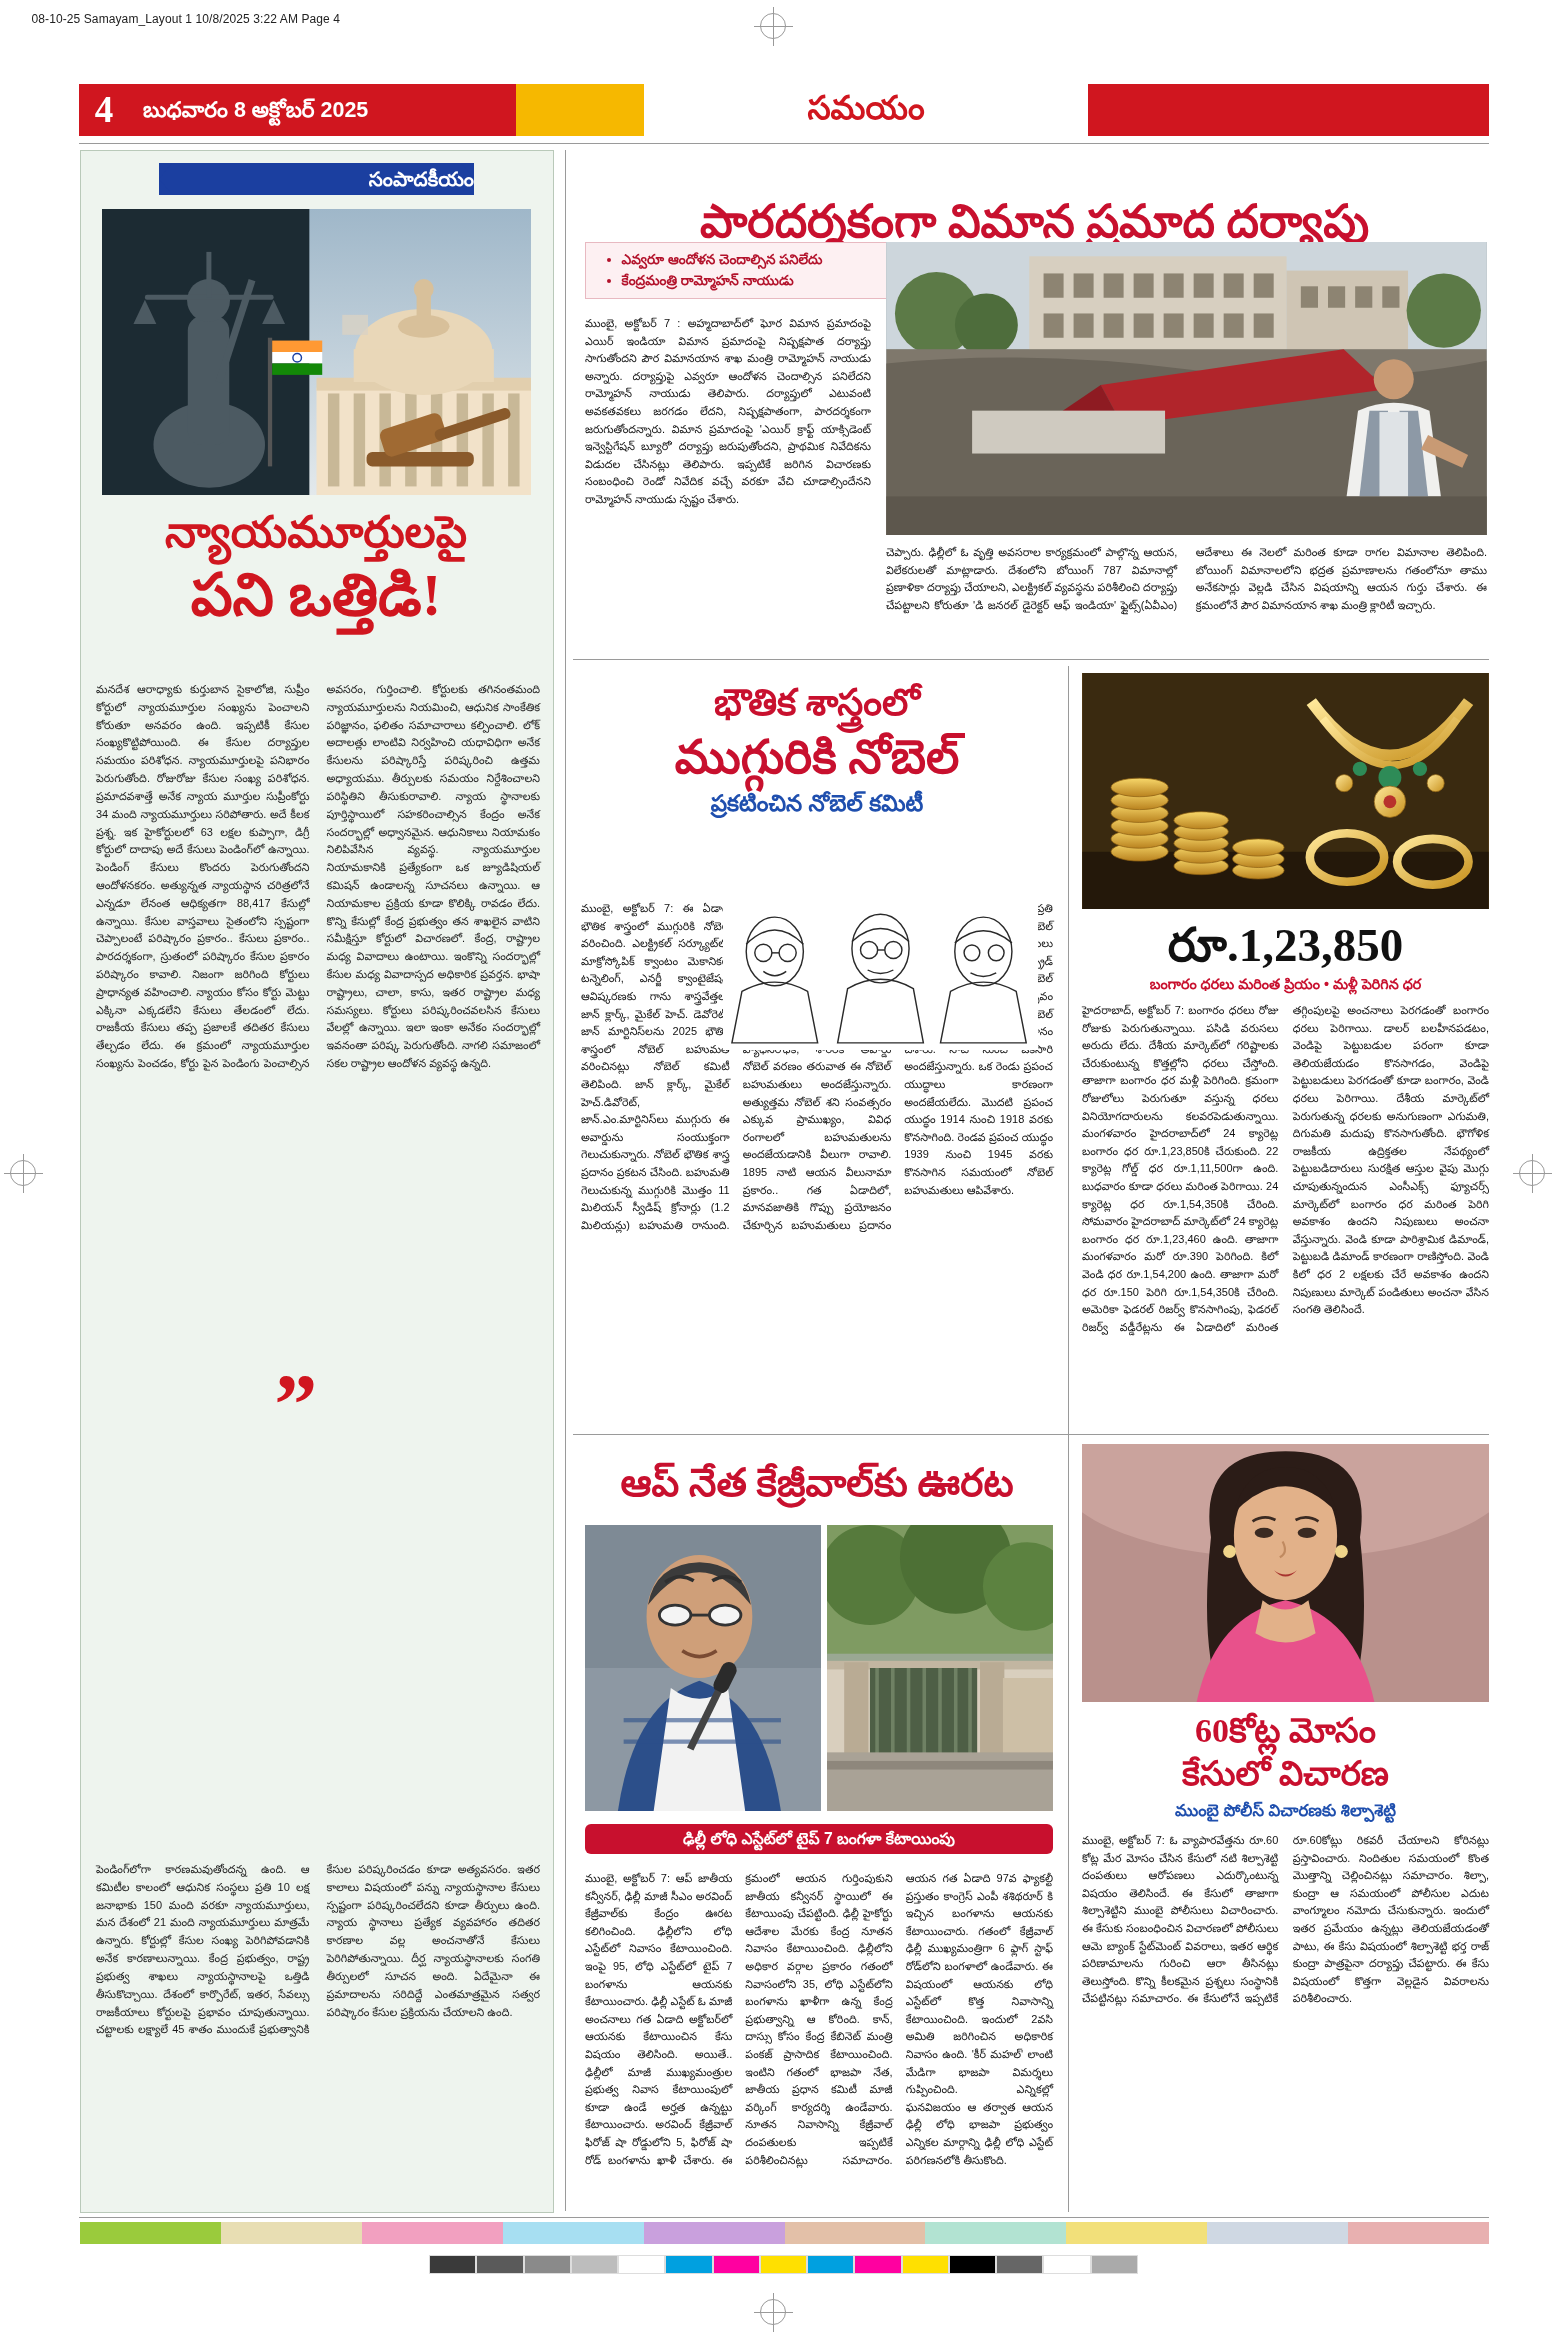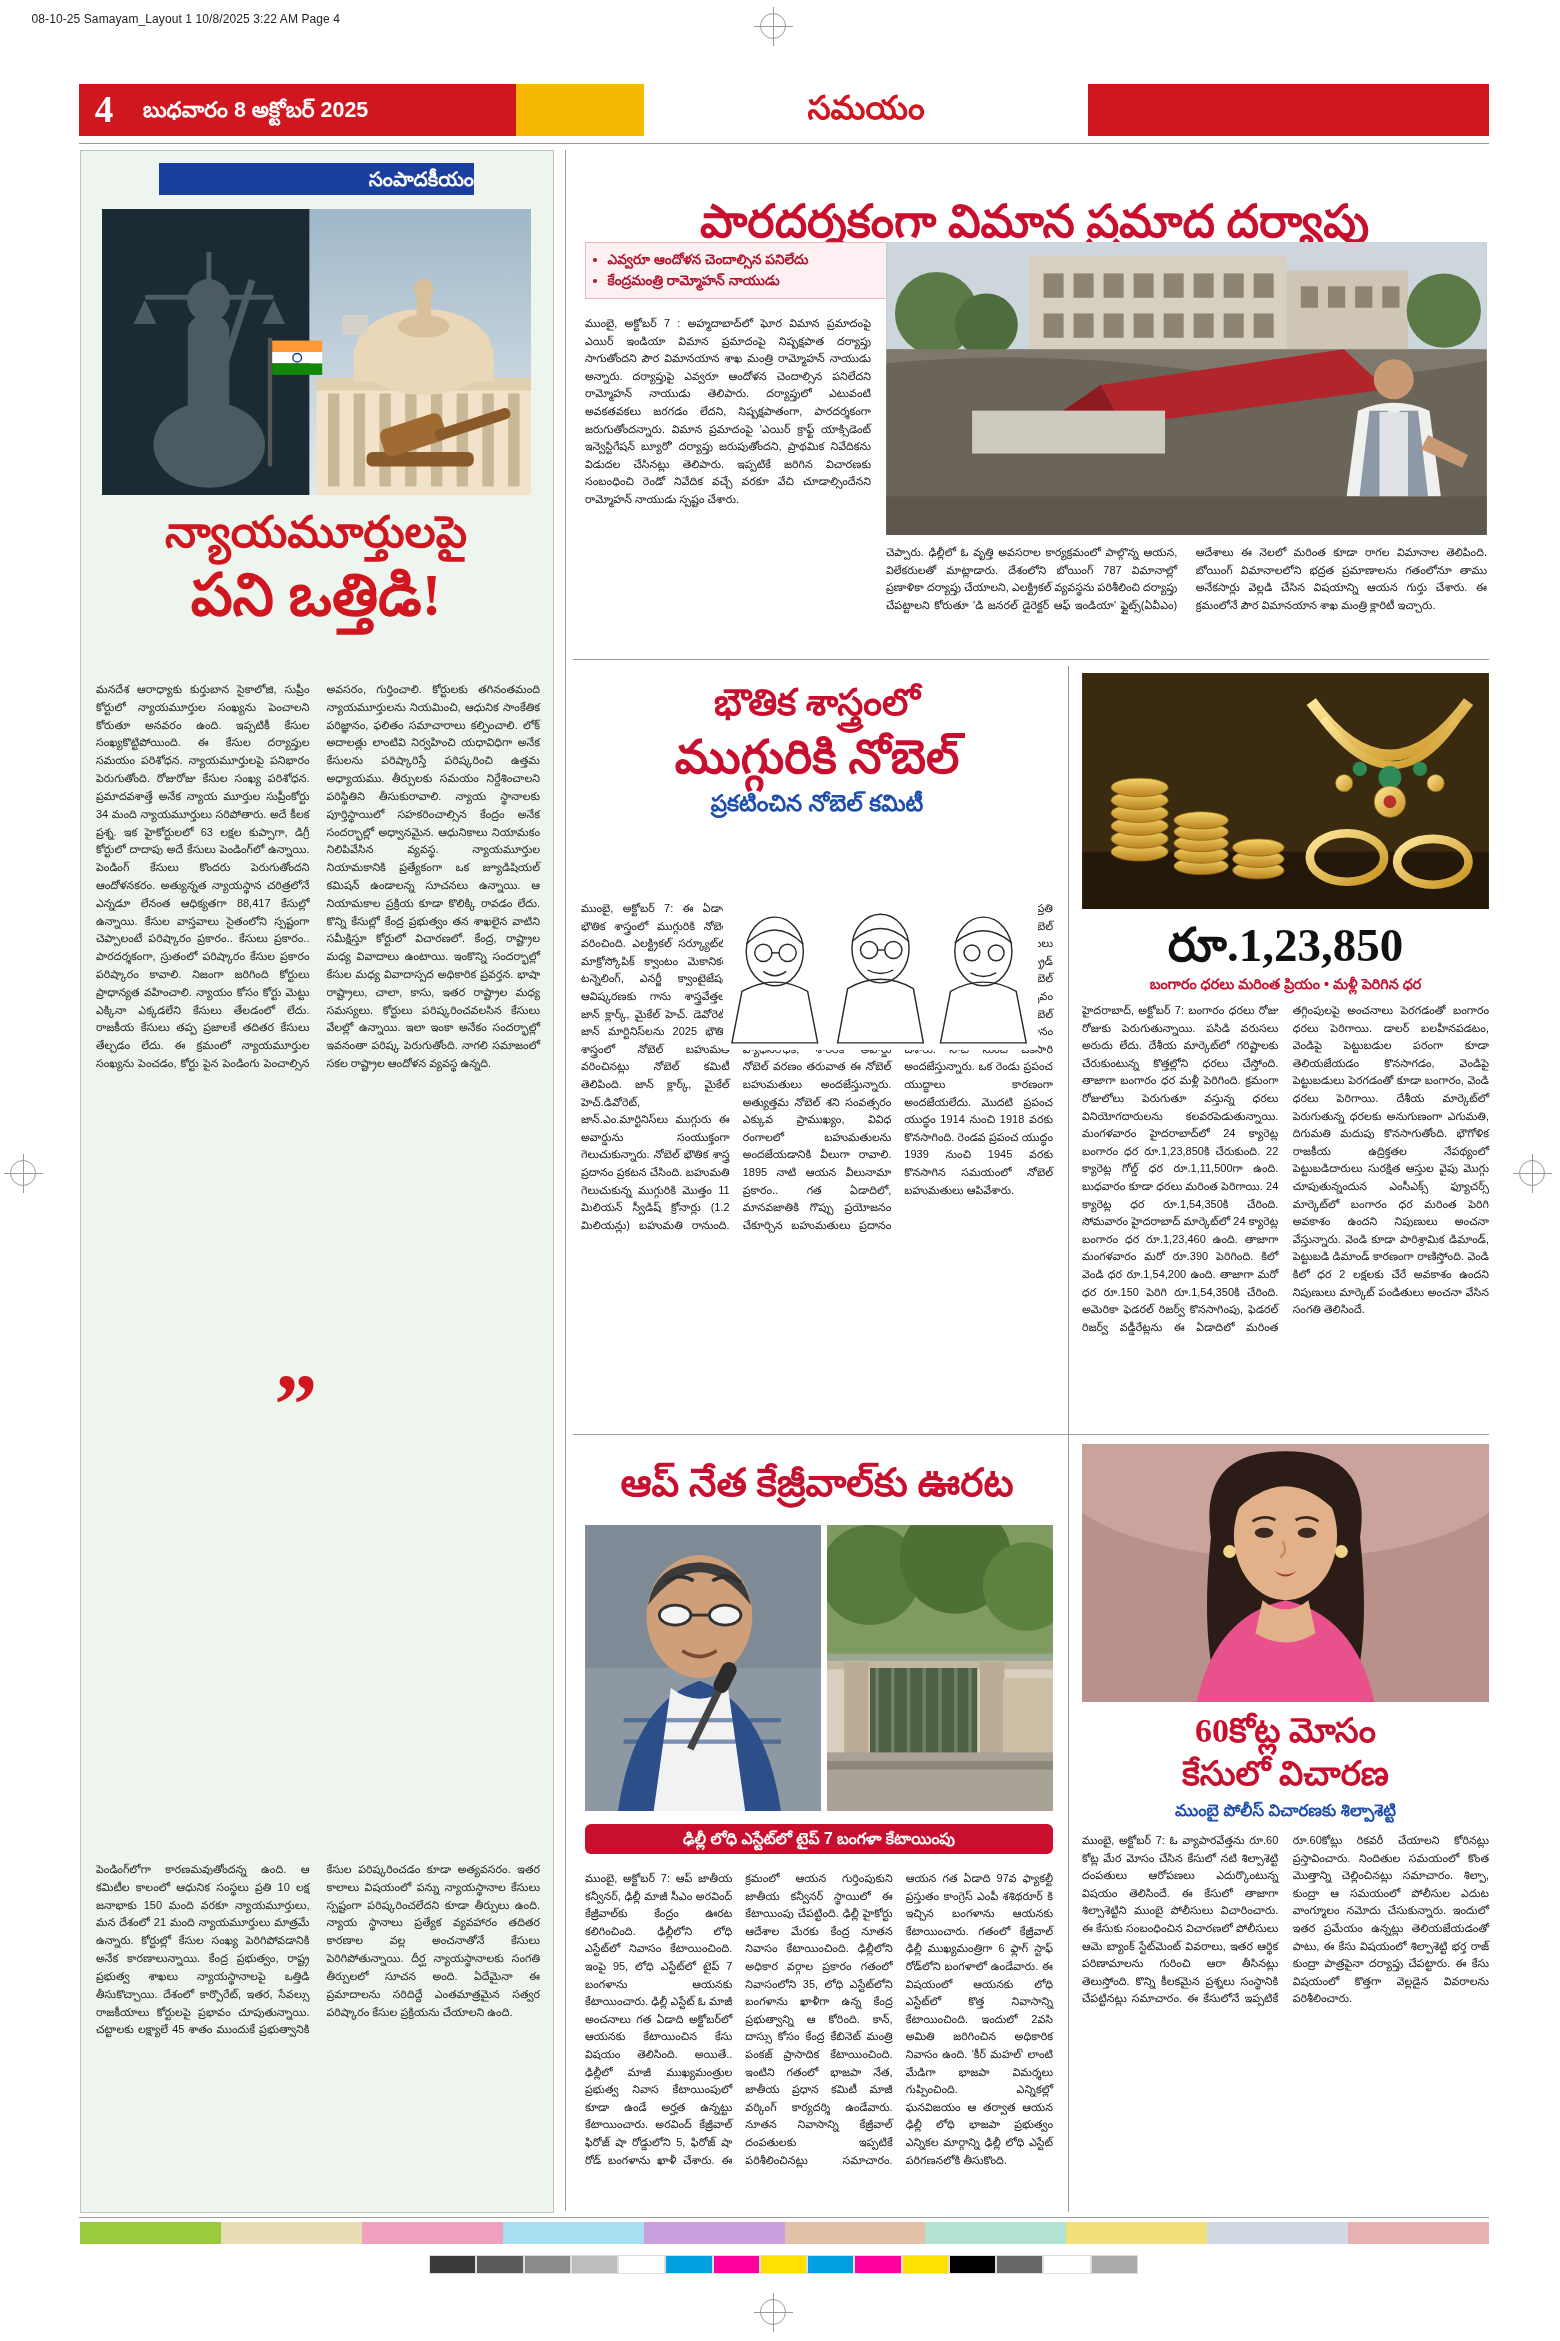--- a/index.html
+++ b/index.html
@@ -39,21 +39,21 @@
   .edit-photo{position:absolute;left:102px;top:209px;width:429px;height:286px;overflow:hidden;background:#cfd6dd;}
   .edit-head1{position:absolute;left:87px;top:510px;width:458px;text-align:center;font-size:44px;font-weight:bold;color:#d0161f;font-family:"Liberation Serif",serif;line-height:1.05;}
   .edit-head2{position:absolute;left:87px;top:565px;width:458px;text-align:center;font-size:59px;font-weight:bold;color:#d0161f;font-family:"Liberation Serif",serif;line-height:1.02;}
   .edit-body{position:absolute;left:96px;top:681px;width:444px;font-size:11px;line-height:1.62;text-align:justify;color:#1a1a1a;column-count:2;column-gap:17px;}
   .quote-mark{position:absolute;left:275px;top:1310px;font-size:86px;color:#d0161f;font-family:"Liberation Serif",serif;font-weight:bold;}
   .edit-body2{position:absolute;left:96px;top:1861px;width:444px;font-size:11px;line-height:1.62;text-align:justify;color:#1a1a1a;column-count:2;column-gap:17px;}
 
   
   .lead-head{position:absolute;left:580px;top:159px;width:909px;text-align:center;font-size:46px;font-weight:bold;color:#c8102e;font-family:"Liberation Serif",serif;margin-top:36px;}
   .lead-bullets{position:absolute;left:585px;top:242px;width:286px;background:#fdf0f2;border:0.7px solid #e8b9c1;padding:7.2px 8.6px;}
-  .lead-bullets li{font-size:13.6px;color:#b3122b;font-weight:bold;line-height:1.5;margin-left:0;}
+  .lead-bullets li{font-size:13.6px;color:#b3122b;font-weight:bold;line-height:1.5;margin-left:14px;}
   .lead-bullets ul{margin:0;padding-left:13px;}
   .lead-text{position:absolute;left:585px;top:315px;width:286px;font-size:11px;line-height:1.6;text-align:justify;}
   .lead-photo{position:absolute;left:886px;top:242px;width:601px;height:293px;overflow:hidden;background:#b9bcae;}
   .lead-text2{position:absolute;left:886px;top:544px;width:601px;font-size:11px;line-height:1.6;text-align:justify;column-count:2;column-gap:18.6px;}
 
   
   .nobel-h1{position:absolute;left:581px;top:681px;width:472px;text-align:center;font-size:37px;font-weight:bold;color:#c8102e;font-family:"Liberation Serif",serif;}
   .nobel-h2{position:absolute;left:581px;top:730px;width:472px;text-align:center;font-size:47px;font-weight:bold;color:#c8102e;font-family:"Liberation Serif",serif;}
   .nobel-sub{position:absolute;left:581px;top:790px;width:472px;text-align:center;font-size:23px;font-weight:bold;color:#1f4fae;}
   .nobel-art{position:absolute;left:723px;top:900px;width:315px;height:150px;background:#fff;}

